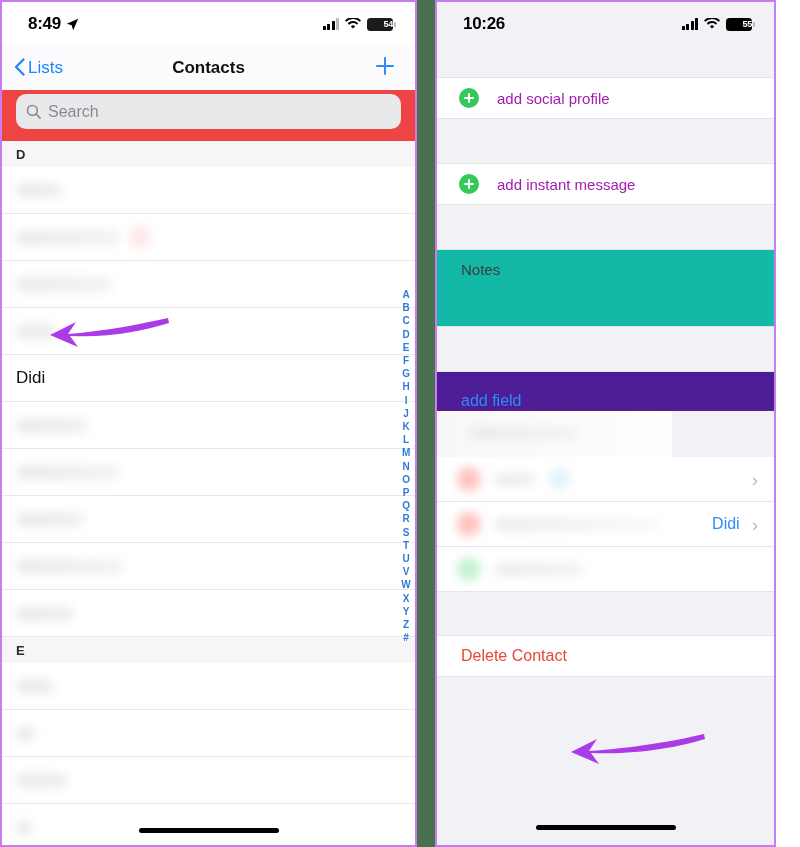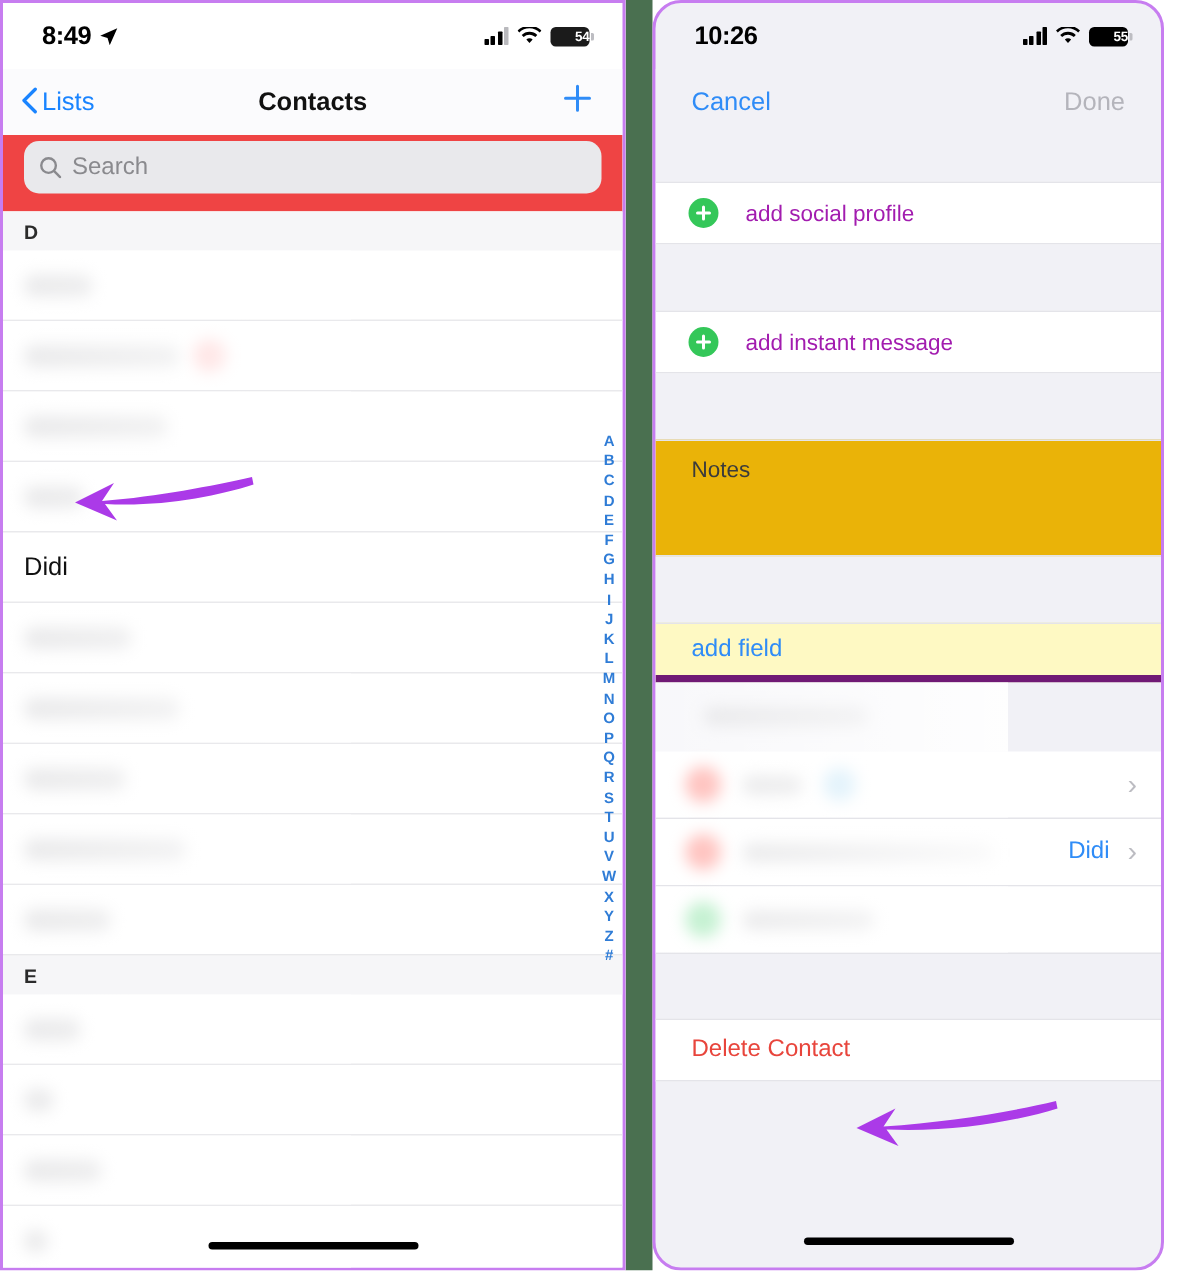--- a/index.html
+++ b/index.html
@@ -21,21 +21,21 @@
     position: relative;
     height: 847px;
     overflow: hidden;
     border-left: 2px solid #c77df0;
     border-right: 2px solid #c77df0;
     border-top: 2px solid #c77df0;
     border-bottom: 2px solid #c77df0;
   }
   .panel-left  { width: 417px; background: #ffffff; }
   .divider     { width: 18px; background: #4a7050; height: 847px; }
-  .panel-right { width: 341px; background: #f1f1f6; border-radius: 19px; }
+  .panel-right { width: 341px; background: #f1f1f6; }
 
   
   .statusbar {
     height: 44px;
     display: flex; align-items: center;
     justify-content: space-between;
     padding: 0 22px 0 26px;
   }
   .sb-time {
     font-size: 17px; font-weight: bold; color: #000;
@@ -155,29 +155,29 @@
     width: 20px; height: 20px; border-radius: 50%;
     background: #34c759; position: relative; flex: none;
   }
   .plus-circle::before, .plus-circle::after {
     content:""; position: absolute; background: #fff; border-radius: 1px;
   }
   .plus-circle::before { left: 5px; top: 9.2px; width: 10px; height: 1.8px; }
   .plus-circle::after  { top: 5px; left: 9.1px; height: 10px; width: 1.8px; }
   .addrow-label { font-size: 15px; color: #a21caf; }
   .notes {
-    background: #eab308; border-top: 1px solid #e4e4e9;
+    background: #14b8a6; border-top: 1px solid #e4e4e9;
     border-bottom: 1px solid #e4e4e9;
     padding: 11px 0 0 24px; height: 78px;
   }
   .notes-label { font-size: 15px; color: #3b3b3b; }
   .addfield {
-    background: #fef9c3; border-top: 1px solid #e4e4e9;
-    border-bottom: 5px solid #701a75;
-    height: 40px; display:flex; align-items:center; padding-left: 24px;
+    background: #4c1d95; border-top: 1px solid #e4e4e9;
+    border-bottom: 1px solid #701a75;
+    height: 40px; display:flex; align-items:flex-end; padding-left: 24px;
   }
   .addfield span { color: #2f8cf7; font-size: 16px; }
   .linked-hdr { height: 46px; background:#f1f1f6; position: relative; }
   .linkrow {
     position: relative; height: 45px; background: #fff;
     display: flex; align-items: center;
     border-bottom: 1px solid #e4e4e9;
     padding: 0 16px 0 20px;
   }
   .av {
@@ -395,24 +395,20 @@
           <path d="M8 10.6 5.9 8.4a3 3 0 0 1 4.2 0z" fill="#000"></path>
           <path d="M8 5.1c1.5 0 2.9.6 3.9 1.6l1.3-1.4A7.4 7.4 0 0 0 8 3.1c-2 0-3.9.8-5.2 2.2l1.3 1.4A5.4 5.4 0 0 1 8 5.1z" fill="#000"></path>
           <path d="M8 .9c2.7 0 5.1 1.1 6.8 2.8l1.2-1.3A11.6 11.6 0 0 0 8-.9c-3.1 0-6 1.3-8 3.3l1.2 1.3A9.6 9.6 0 0 1 8 .9z" fill="#000"></path>
         </svg>
         <span class="battery">
             <span>55</span>
           </span>
       </div>
     </div>
 
-    <div class="r-navbar">
-      <span class="r-cancel">Cancel</span>
-      <span class="r-done">Done</span>
-    </div>
 
     <div class="gap" style="height:31px"></div>
 
     <div class="addrow">
       <span class="plus-circle"></span>
       <span class="addrow-label">add social profile</span>
     </div>
 
     <div class="gap" style="height:44px"></div>
 

